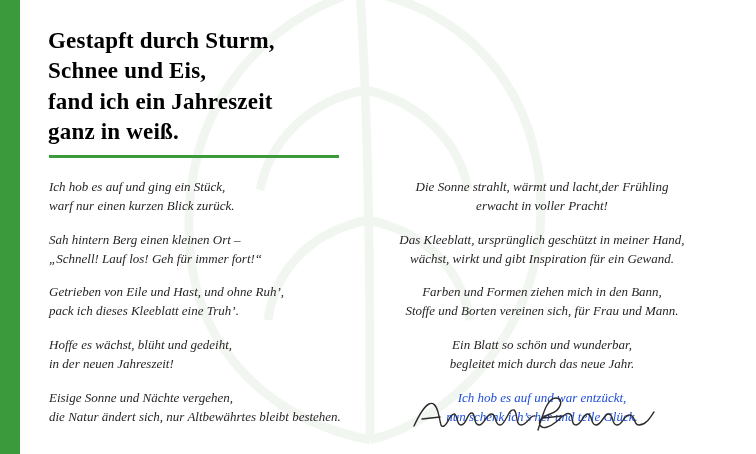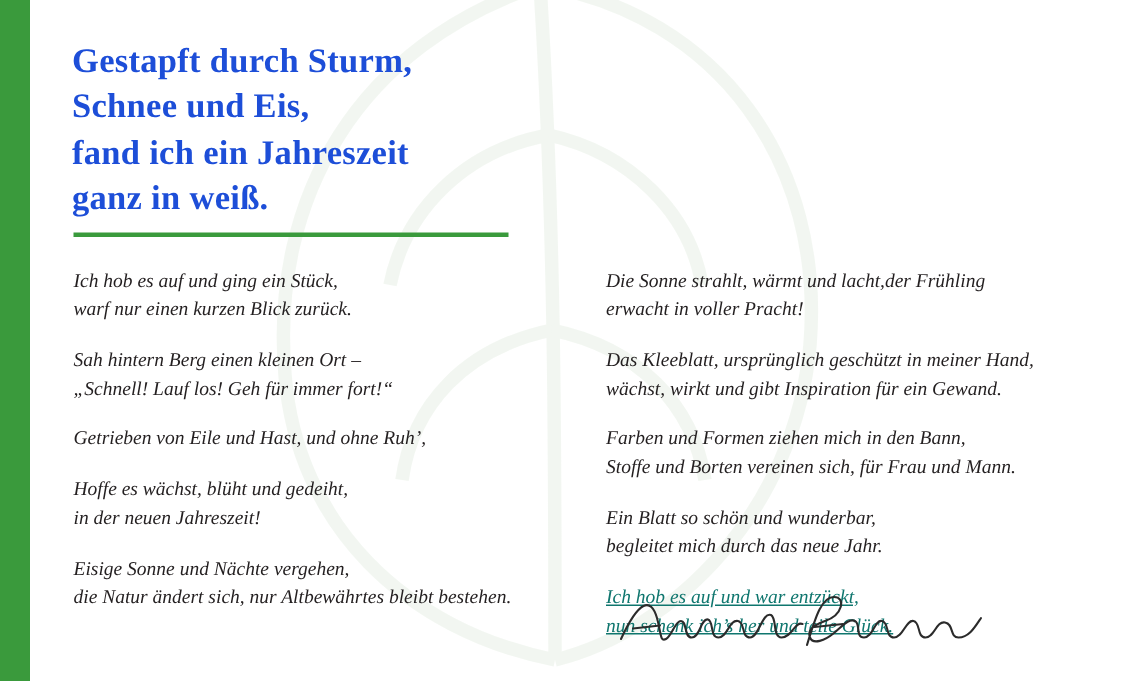--- a/index.html
+++ b/index.html
@@ -39,21 +39,21 @@
     left: 20px;
     top: 0;
     width: 736px;
     height: 454px;
   }
   .headline {
     position: absolute;
     left: 28px;
     top: 26px;
     width: 420px;
-    color: #1d4ed8;
+    color: #000000;
     font-family: "Liberation Serif", serif;
     font-weight: bold;
     font-size: 23px;
     line-height: 1.32;
     letter-spacing: 0.2px;
   }
   .headline-line { display: block; white-space: pre; }
   .rule {
     position: absolute;
     left: 29px;
@@ -64,24 +64,24 @@
   }
   .col {
     position: absolute;
     top: 178px;
     font-style: italic;
     font-size: 13px;
     line-height: 1.45;
     color: #231f20;
   }
   .col-left { left: 29px; width: 330px; }
-  .col-right { left: 384px; width: 340px; }
+  .col-right { left: 352px; width: 340px; text-align: center; }
   .stanza { margin-bottom: 15px; }
   .stanza .ln { display: block; white-space: pre; }
-  .stanza.green { color: #0f766e; text-decoration: underline; }
+  .stanza.green { color: #1d4ed8; }
   .signature {
     position: absolute;
     left: 390px;
     top: 392px;
     width: 250px;
     height: 46px;
   }
 </style>
 </head>
 <body>
@@ -117,20 +117,21 @@
       <div class="stanza">
         <span class="ln">Ich hob es auf und ging ein Stück,</span>
         <span class="ln">warf nur einen kurzen Blick zurück.</span>
       </div>
       <div class="stanza">
         <span class="ln">Sah hintern Berg einen kleinen Ort –</span>
         <span class="ln">„Schnell! Lauf los! Geh für immer fort!“</span>
       </div>
       <div class="stanza">
         <span class="ln">Getrieben von Eile und Hast, und ohne Ruh’,</span>
+        <span class="ln">pack ich dieses Kleeblatt eine Truh’.</span>
       </div>
       <div class="stanza">
         <span class="ln">Hoffe es wächst, blüht und gedeiht,</span>
         <span class="ln">in der neuen Jahreszeit!</span>
       </div>
       <div class="stanza">
         <span class="ln">Eisige Sonne und Nächte vergehen,</span>
         <span class="ln">die Natur ändert sich, nur Altbewährtes bleibt bestehen.</span>
       </div>
     </div>

